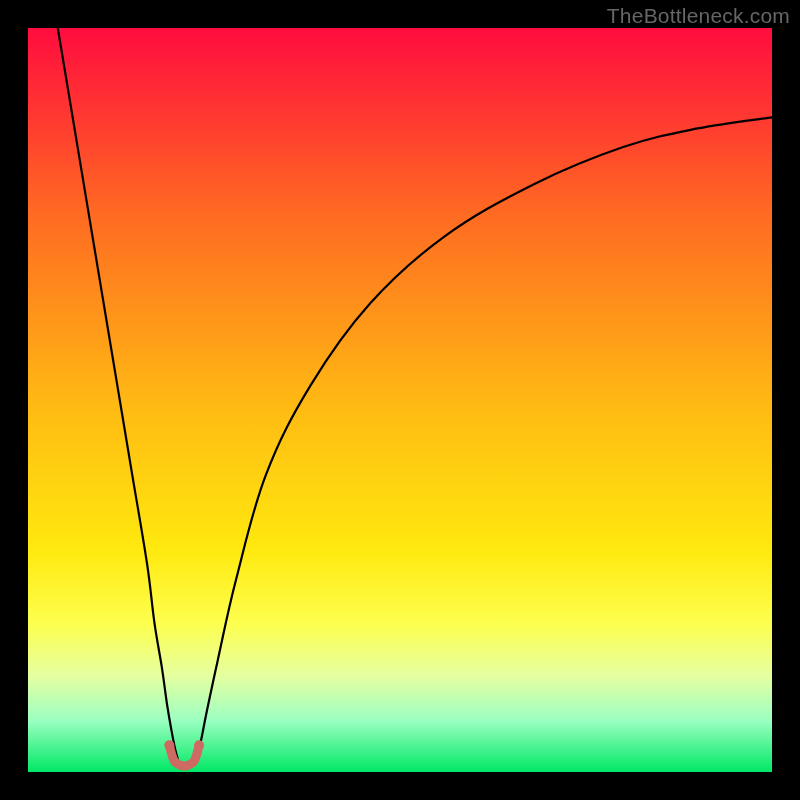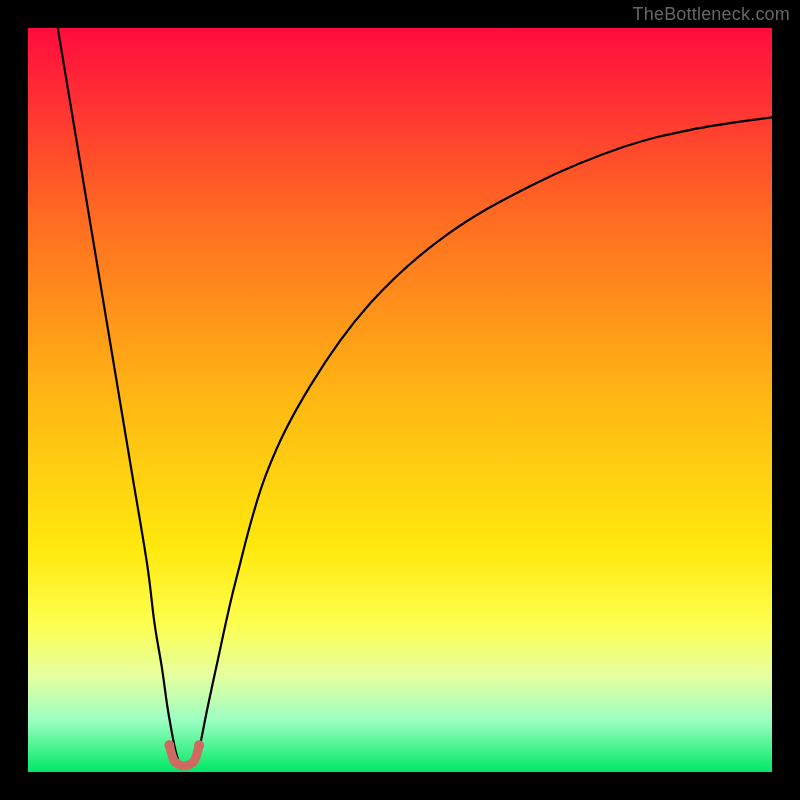--- a/index.html
+++ b/index.html
@@ -22,21 +22,21 @@
     left: 28px;
     top: 28px;
     width: 744px;
     height: 744px;
   }
   .watermark {
     position: absolute;
     top: 4px;
     right: 10px;
     color: #666;
-    font-size: 18px;
+    font-size: 21px;
     font-weight: 500;
     letter-spacing: 0.2px;
     user-select: none;
   }
   svg { display: block; }
 </style>
 </head>
 <body>
 
 <div class="frame">

